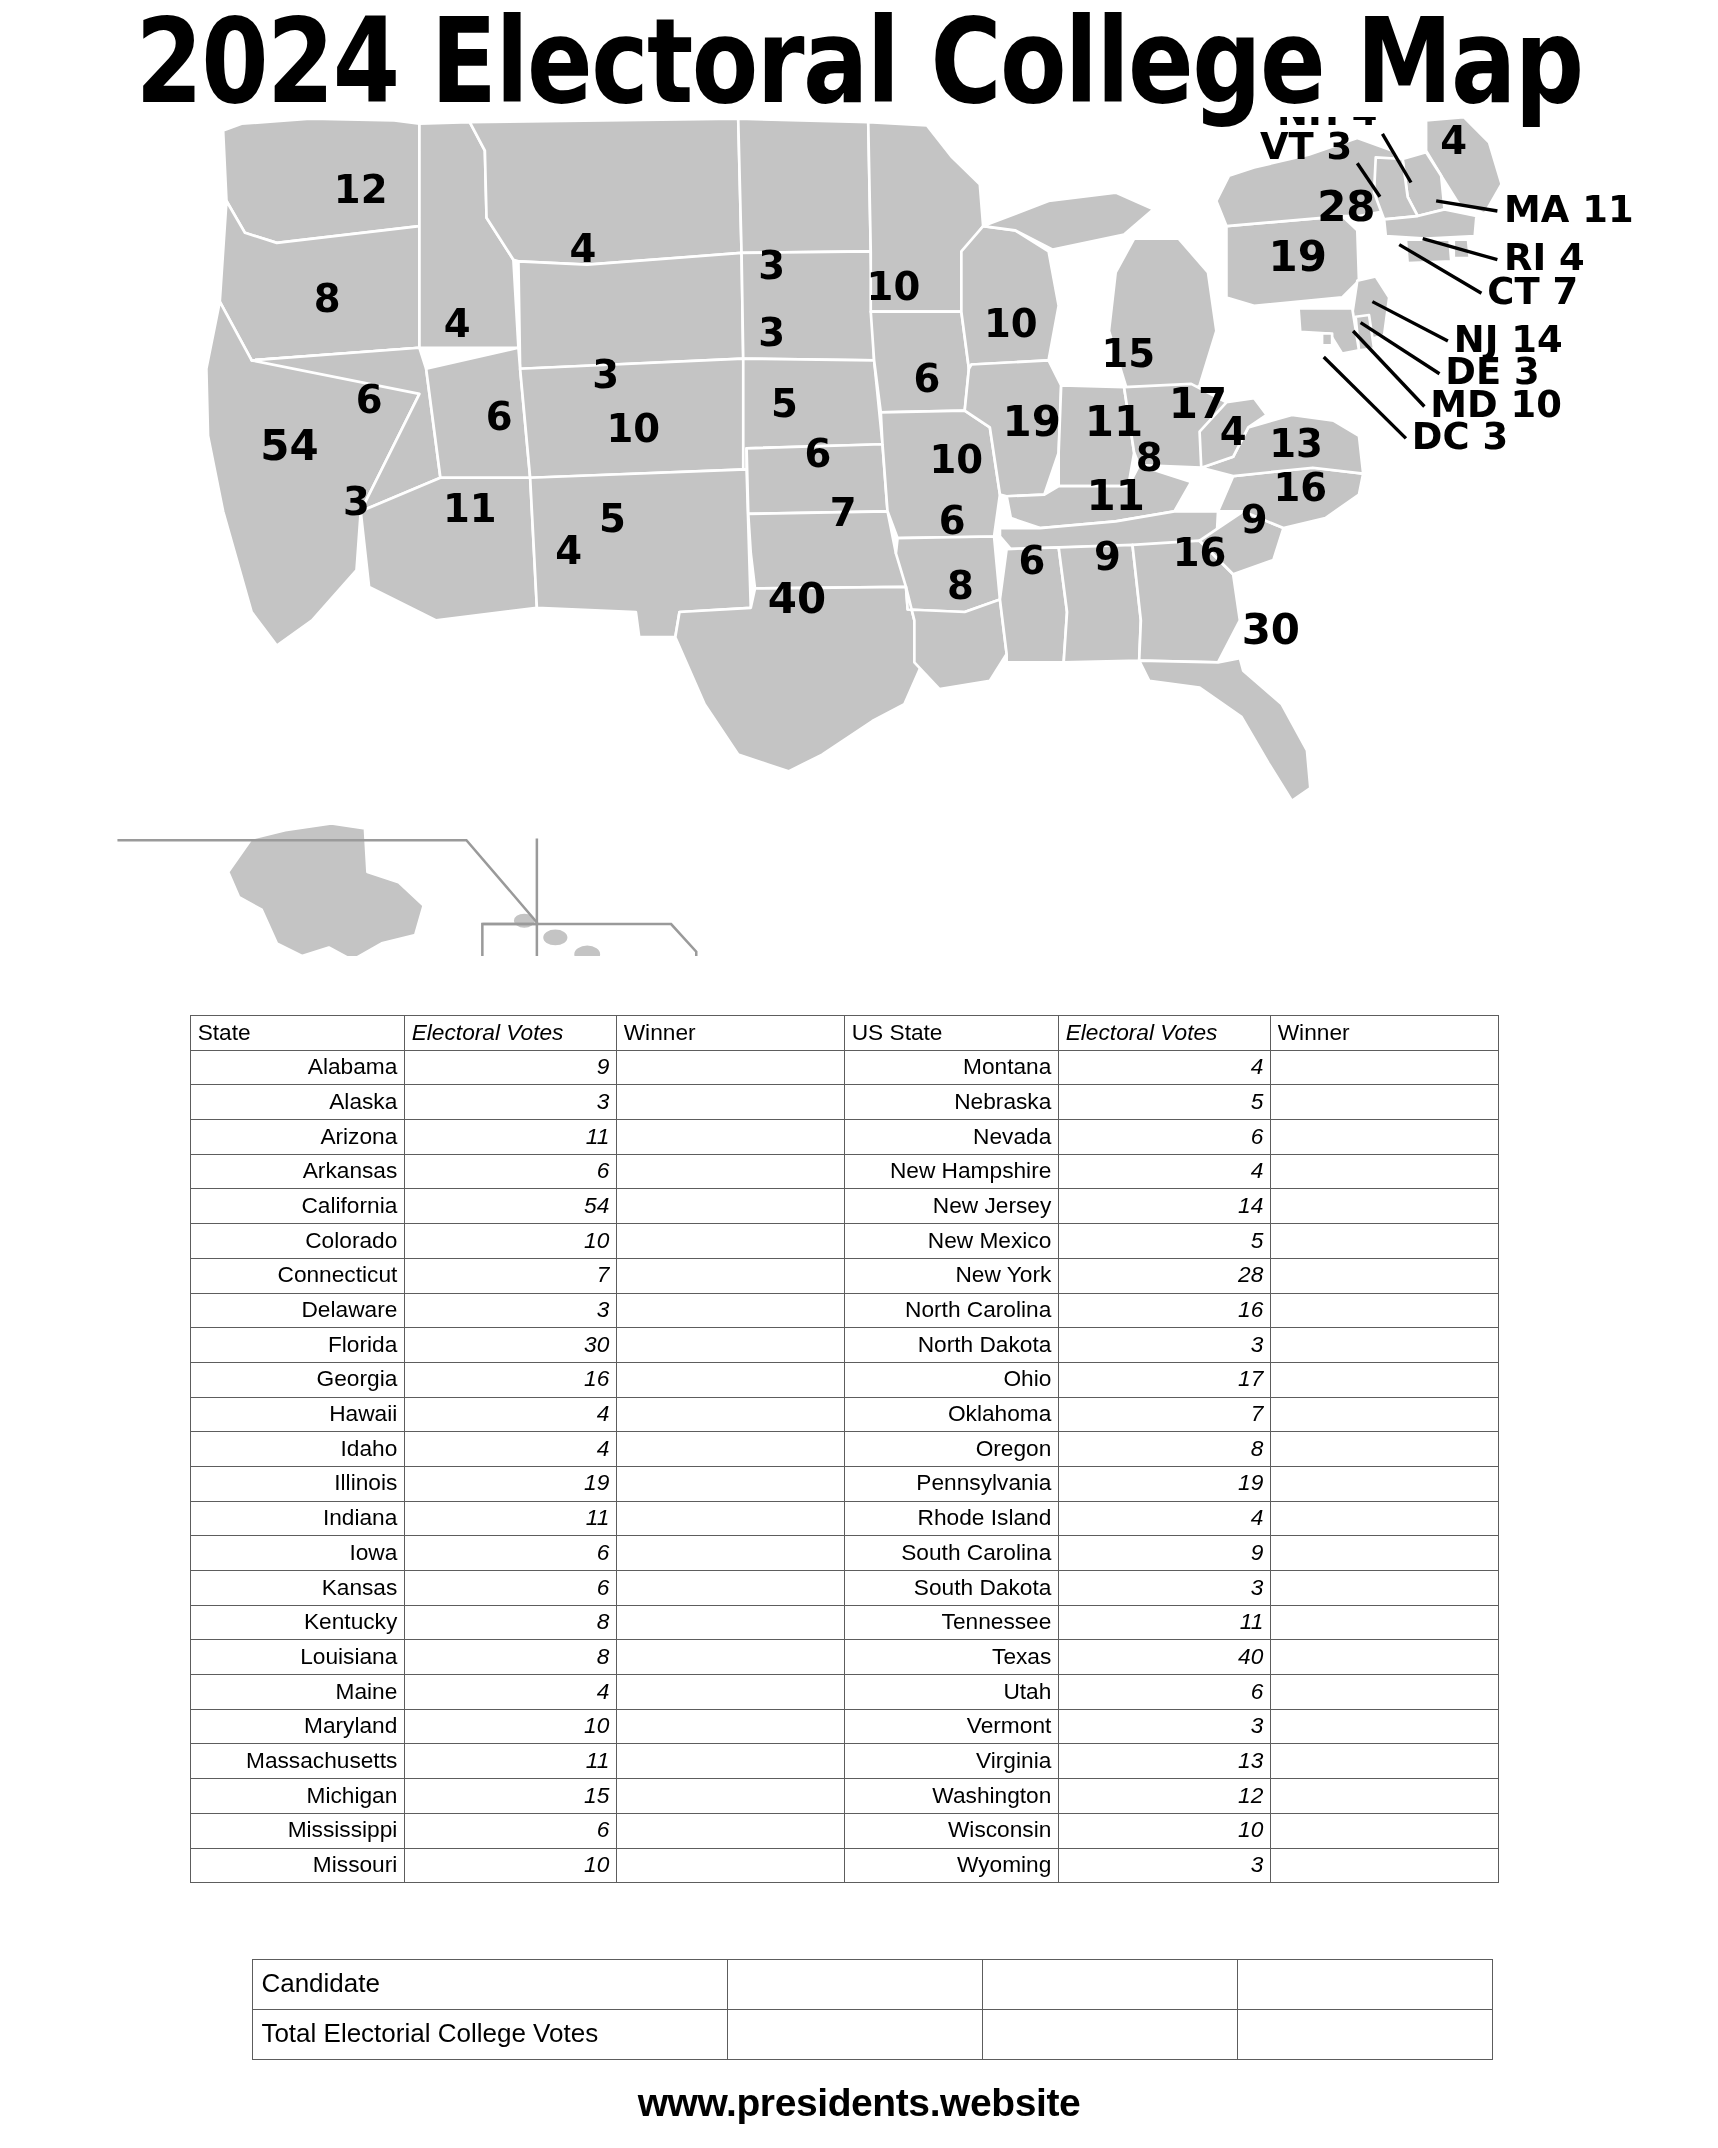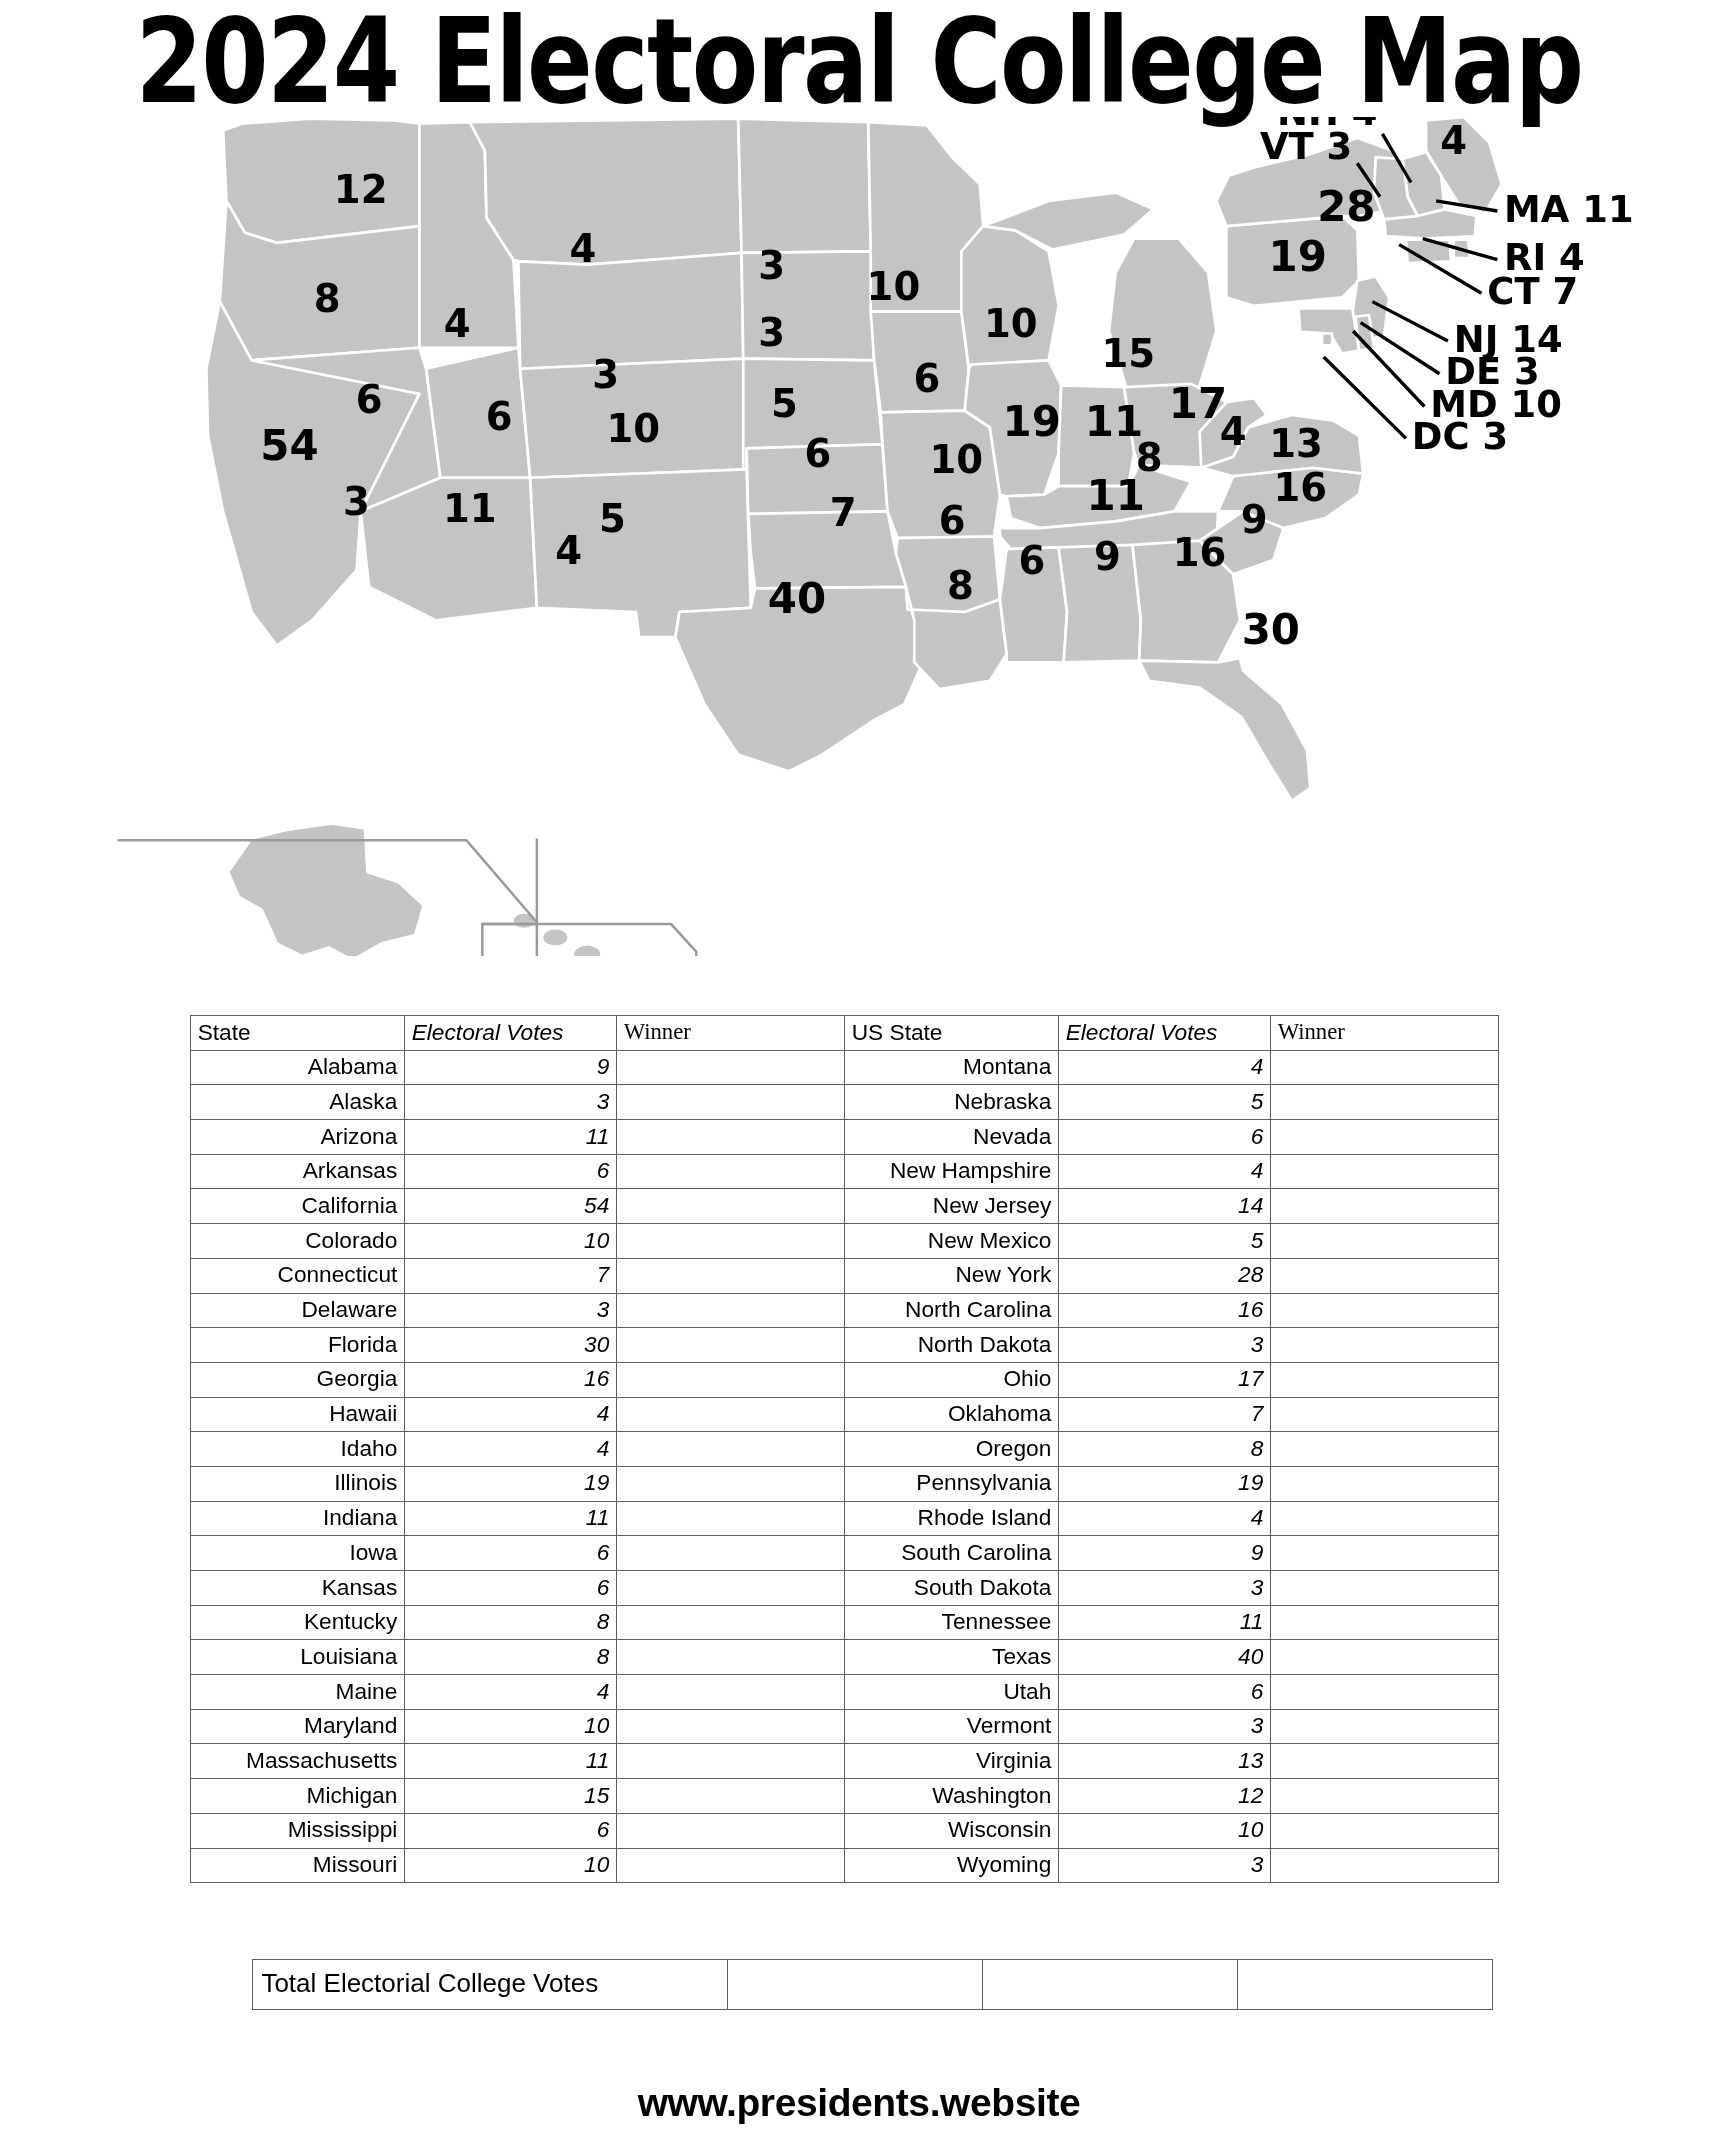--- a/index.html
+++ b/index.html
@@ -68,21 +68,21 @@
     height:33px;
     box-sizing:border-box;
     font-weight:normal;
     vertical-align:middle;
     white-space:nowrap;
     overflow:hidden;
   }
   #states-table th{text-align:left;}
   .c-name{width:214px;text-align:right;}
   .c-votes{width:212px;text-align:right;font-style:italic;}
-  .c-win{width:228px;text-align:left;font-family:Liberation Serif, serif;}
+  .c-win{width:228px;text-align:left;}
   .c-votes-h{text-align:left;}
 
   
   #candidate-table{
     position:absolute;
     left:252px;top:1959px;
     width:1240px;
     border-collapse:collapse;
     table-layout:fixed;
     font-size:26px;
@@ -458,20 +458,26 @@
         <td class="c-name">Wyoming</td>
         <td class="c-votes">3</td>
         <td class="c-win"></td>
       </tr>
     </tbody>
 </table>
 
 <table id="candidate-table">
   <tbody>
     <tr>
+      <td class="cand-label">Candidate</td>
+      <td class="cand-blank"></td>
+      <td class="cand-blank"></td>
+      <td class="cand-blank-last"></td>
+    </tr>
+    <tr>
       <td class="cand-label">Total Electorial College Votes</td>
       <td class="cand-blank"></td>
       <td class="cand-blank"></td>
       <td class="cand-blank-last"></td>
     </tr>
   </tbody>
 </table>
 
 <div id="footer">www.presidents.website</div>
 

